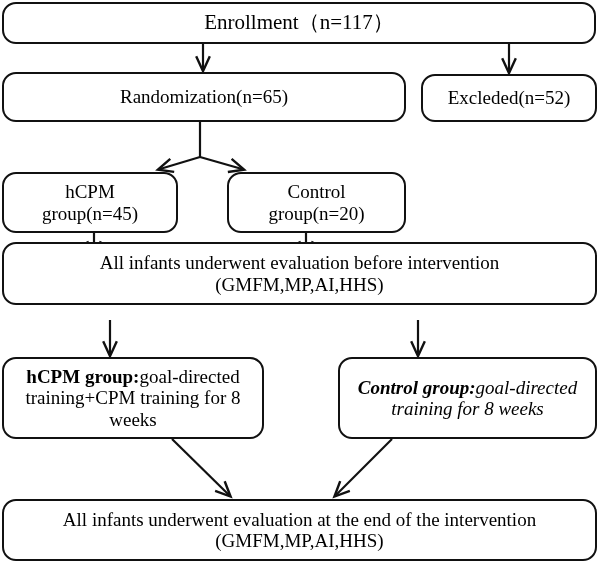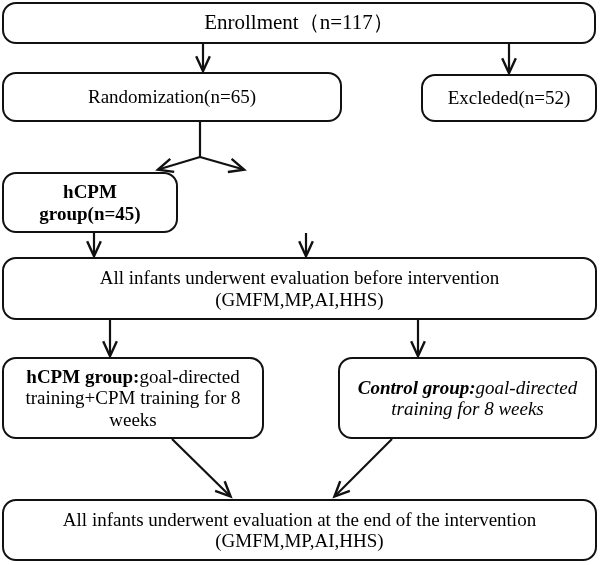--- a/index.html
+++ b/index.html
@@ -31,25 +31,25 @@
     z-index: 2;
   }
   .node .txt {
     display: block;
     width: 100%;
   }
   .lbl-strong { font-weight: bold; }
 
   
   #node-enrollment   { left: 2px;   top: 2px;   width: 594px; height: 42px;  font-size: 21px; }
-  #node-randomization{ left: 2px;   top: 72px;  width: 340px; height: 50px;  font-size: 19px; }
+  #node-randomization{ left: 2px;   top: 72px;  width: 404px; height: 50px;  font-size: 19px; }
   #node-excluded     { left: 421px; top: 74px;  width: 176px; height: 48px;  font-size: 19px; }
-  #node-hcpm-group   { left: 2px;   top: 172px; width: 176px; height: 61px;  font-size: 19px; font-weight: bold; }
+  #node-hcpm-group   { left: 2px;   top: 172px; width: 176px; height: 61px;  font-size: 19px; }
   #node-control-group{ left: 227px; top: 172px; width: 179px; height: 61px;  font-size: 19px; }
-  #node-eval-before  { left: 2px;   top: 257px; width: 595px; height: 63px;  font-size: 19px; }
+  #node-eval-before  { left: 2px;   top: 242px; width: 595px; height: 63px;  font-size: 19px; }
   #node-hcpm-interv  { left: 2px;   top: 357px; width: 262px; height: 82px;  font-size: 19px; }
   #node-control-interv{left: 338px; top: 357px; width: 259px; height: 82px;  font-size: 19px; font-style: italic; }
   #node-eval-after   { left: 2px;   top: 499px; width: 595px; height: 62px;  font-size: 19px; }
 
   
   #connectors {
     position: absolute;
     left: 0; top: 0;
     width: 600px; height: 565px;
     z-index: 1;
@@ -102,20 +102,26 @@
     <span class="txt">Excleded(n=52)</span>
   </div>
 
   <div class="node" id="node-hcpm-group">
     <span class="txt">
       <span>hCPM</span><br>
       <span>group(n=45)</span>
     </span>
   </div>
 
+  <div class="node" id="node-control-group">
+    <span class="txt">
+      <span>Control</span><br>
+      <span>group(n=20)</span>
+    </span>
+  </div>
 
   <div class="node" id="node-eval-before">
     <span class="txt">
       <span>All infants underwent evaluation before intervention</span><br>
       <span>(GMFM,MP,AI,HHS)</span>
     </span>
   </div>
 
   <div class="node" id="node-hcpm-interv">
     <span class="txt">

